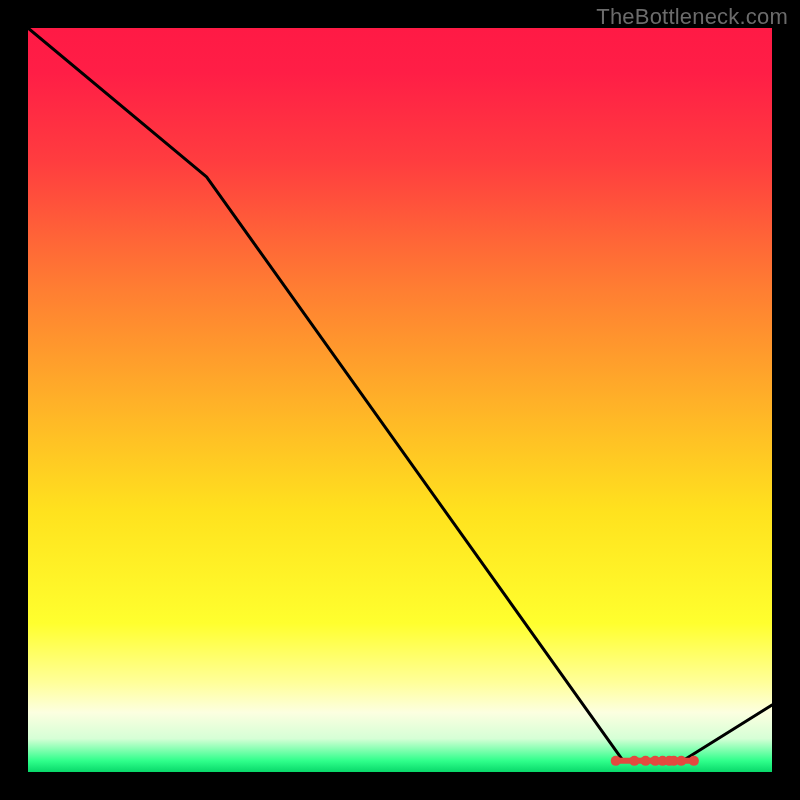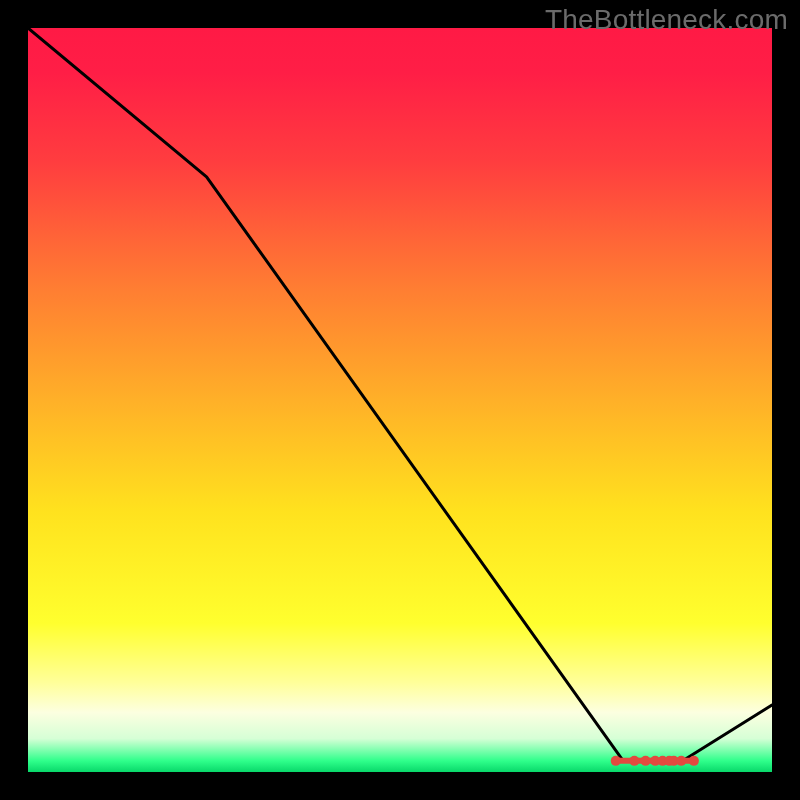--- a/index.html
+++ b/index.html
@@ -15,21 +15,21 @@
     position: relative;
     width: 800px;
     height: 800px;
     background: #000;
   }
   .watermark {
     position: absolute;
     top: 4px;
     right: 12px;
     color: #6b6b6b;
-    font-size: 28px;
+    font-size: 22px;
     font-weight: 500;
     letter-spacing: 0.2px;
     z-index: 10;
   }
   .plot-outer {
     position: absolute;
     left: 28px;
     top: 28px;
     width: 744px;
     height: 744px;

